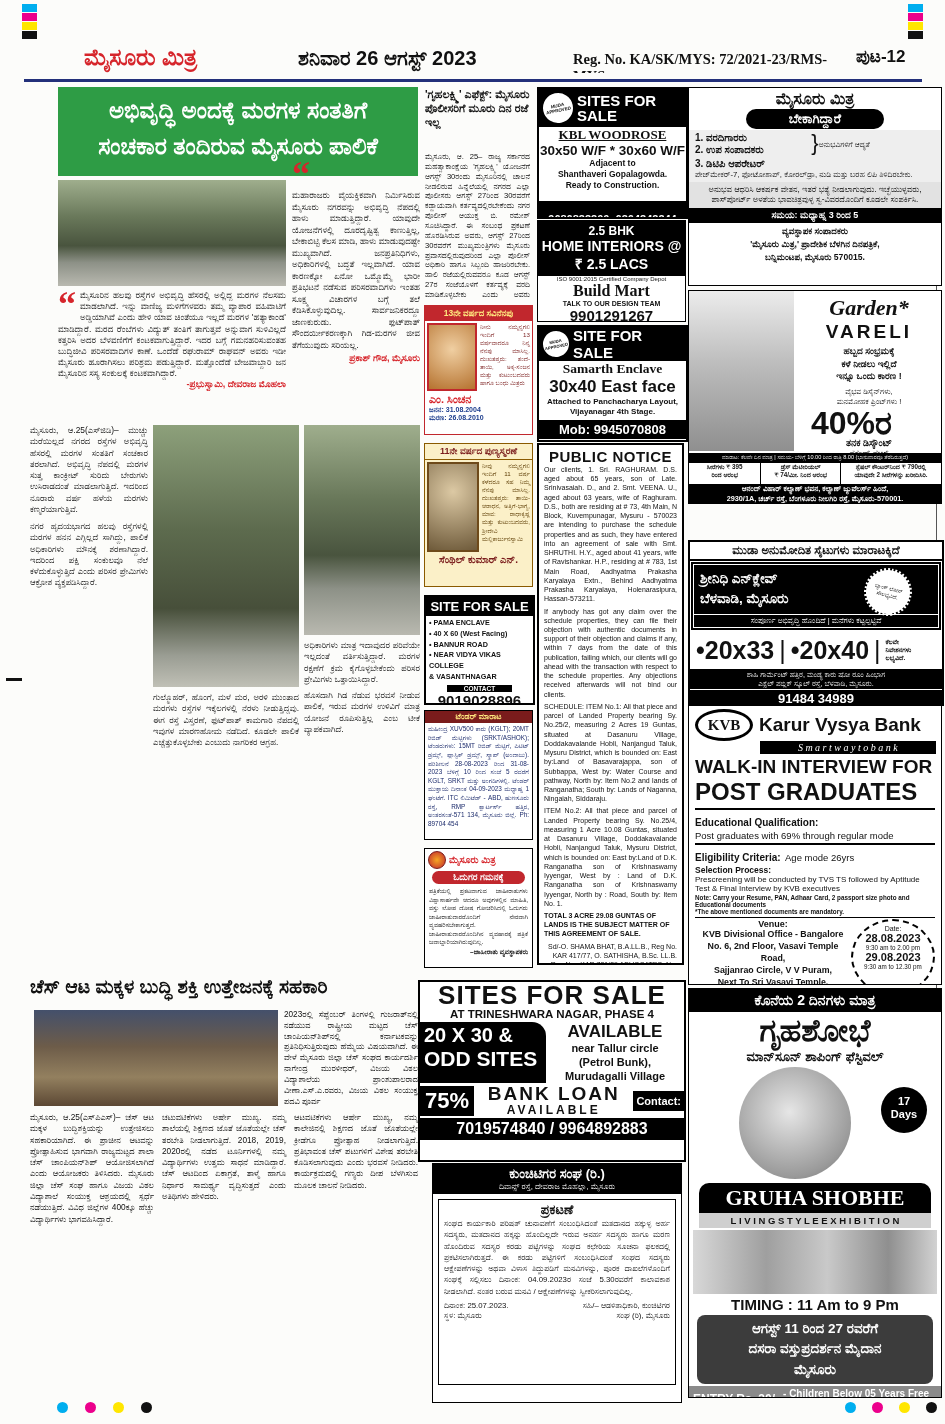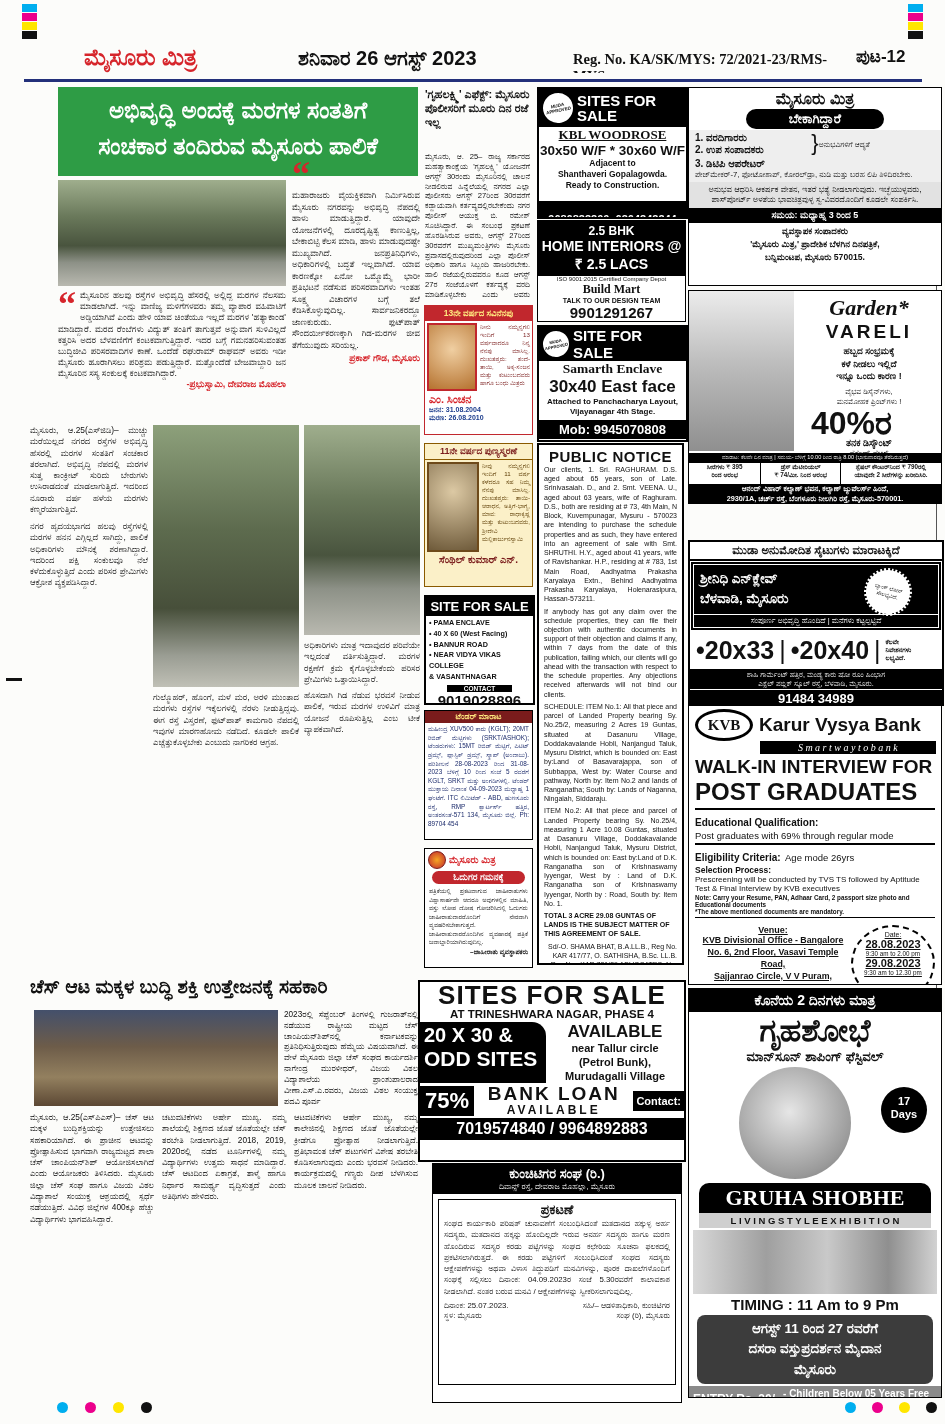--- a/index.html
+++ b/index.html
@@ -147,21 +147,21 @@
     <div class="invbar ctr b" style="font-size:11px;padding:12px 0;margin-top:10px;">9686833300, 6364342244</div>
   </div>
 
   <div class="abs box" style="left:537px;top:220px;width:147px;height:100px;">
     <div class="invbar ctr" style="padding:3px 0;">
       <div class="b" style="font-size:12px;">2.5 BHK</div>
       <div class="b" style="font-size:14px;">HOME INTERIORS @</div>
       <div class="b" style="font-size:14px;">₹ 2.5 LACS</div>
     </div>
     <div class="ctr" style="font-size:6px;">ISO 9001:2015 Certified Company Depot</div>
-    <div class="ctr b serif" style="font-size:12px;">Build Mart</div>
+    <div class="ctr b serif" style="font-size:16px;">Build Mart</div>
     <div class="ctr b" style="font-size:7px;">TALK TO OUR DESIGN TEAM</div>
     <div class="ctr b" style="font-size:15px;">9901291267</div>
   </div>
 
   <div class="abs box" style="left:537px;top:325px;width:147px;height:113px;border-width:2px;">
     <div style="display:flex;align-items:center;background:#000;">
       <div class="stamp" style="width:26px;height:26px;font-size:4.2px;margin:2px;flex:none;">MUDA APPROVED</div>
       <div class="b" style="color:#fff;font-size:15px;">SITE FOR SALE</div>
     </div>
     <div class="ctr b serif" style="font-size:13.5px;">Samarth Enclave</div>
@@ -260,21 +260,21 @@
     <div style="border-top:2px solid #000;margin:2px 6px;"></div>
     <div style="padding:0 6px;"><span class="b" style="font-size:10px;">Educational Qualification:</span></div>
     <div style="font-size:9.5px;padding:0 6px;">Post graduates with 69% through regular mode</div>
     <div style="border-top:2px solid #000;margin:2px 6px;"></div>
     <div style="padding:0 6px;"><span class="b" style="font-size:10px;">Eligibility Criteria:</span> <span style="font-size:9.5px;">Age mode 26yrs</span></div>
     <div class="b" style="font-size:8.5px;padding:0 6px;">Selection Process:</div>
     <div style="font-size:8px;padding:0 6px;">Prescreening will be conducted by TVS TS followed by Aptitude Test &amp; Final Interview by KVB executives</div>
     <div class="b pre" style="font-size:6.3px;padding:1px 6px;">Note: Carry your Resume, PAN, Adhaar Card, 2 passport size photo and Educational documents
 *The above mentioned documents are mandatory.</div>
     <div style="border-top:1px solid #000;margin:1px 6px;"></div>
-    <div style="display:flex;padding:6px 6px;text-decoration:underline;">
+    <div style="display:flex;padding:0 6px;">
       <div style="flex:1.4;">
         <div class="ctr b" style="font-size:9px;">Venue:</div>
         <div class="ctr b pre" style="font-size:8.8px;line-height:1.35;">KVB Divisional Office - Bangalore
 No. 6, 2nd Floor, Vasavi Temple Road,
 Sajjanrao Circle, V V Puram,
 Next To Sri Vasavi Temple,
 Bangalore.</div>
       </div>
       <div style="flex:none;width:84px;height:76px;border:2px dashed #000;border-radius:50%;text-align:center;padding-top:4px;box-sizing:border-box;">
         <div style="font-size:7px;">Date:</div>

